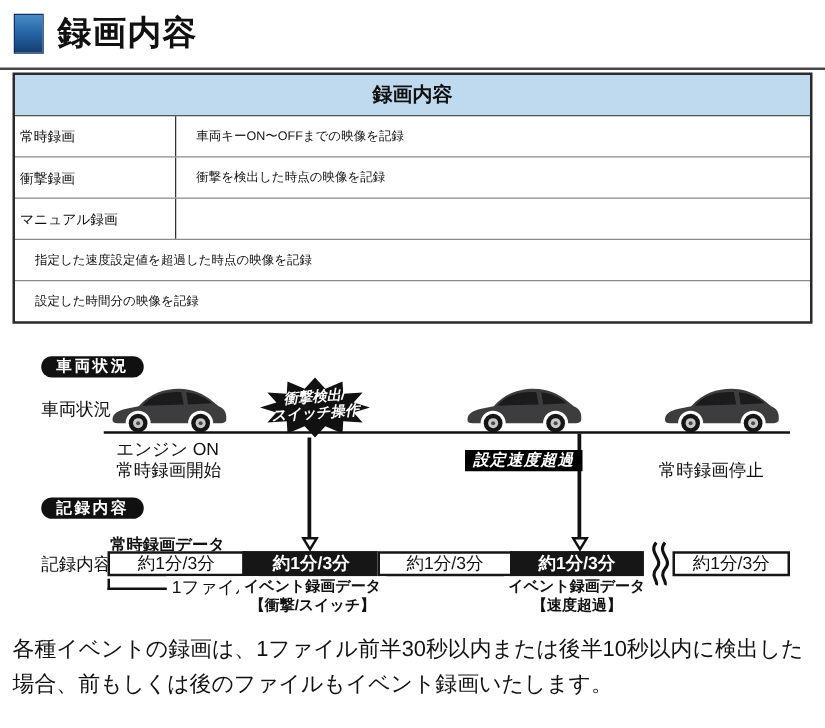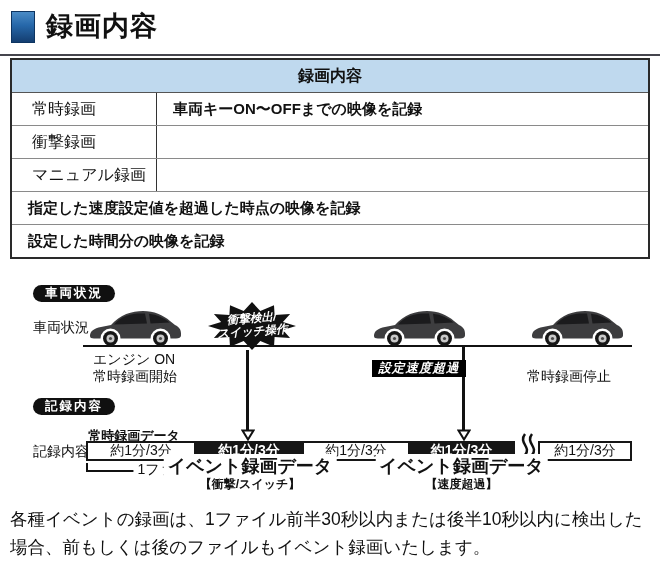--- a/index.html
+++ b/index.html
@@ -20,22 +20,22 @@
 
   
   .rec-table { left:10px; top:58px; width:636px; border:2px solid #2a2a2a; background:#fff; }
   .t-header {
     height:32px; background:#bfd9ee; border-bottom:1px solid #555;
     display:flex; align-items:center; justify-content:center;
     font-weight:bold; font-size:16px;
   }
   .t-row { display:flex; height:32px; border-bottom:1px solid #8a8a8a; }
   .t-row:last-child { border-bottom:none; }
-  .t-col1 { width:124px; border-right:1px solid #333; display:flex; align-items:center; padding-left:20px; font-size:16px; }
-  .t-col2 { flex:1; display:flex; align-items:center; padding-left:16px; font-size:15px;font-weight:bold; }
+  .t-col1 { width:124px; border-right:1px solid #333; display:flex; align-items:center; padding-left:4px; font-size:11px; }
+  .t-col2 { flex:1; display:flex; align-items:center; padding-left:16px; font-size:10px; }
 
   
   .pill {
     width:82px; height:17px; background:#101010; border-radius:9px;
     color:#fff; font-size:12.5px; font-weight:bold; letter-spacing:2px;
     display:flex; align-items:center; justify-content:center;
   }
   .axis-label { font-size:14px; }
   .road { background:#111; height:2px; }
   .vline { width:3px; background:#111; }
@@ -58,21 +58,21 @@
   .seg.white { background:#fff; color:#111; }
   .seg.black { background:#161616; color:#fff; font-weight:bold; }
   .bracket-top { box-sizing:border-box; border-top:2px solid #111; border-left:2px solid #111; border-right:2px solid #111; }
   .bracket-bottom { box-sizing:border-box; border-bottom:2px solid #111; border-left:2px solid #111; border-right:2px solid #111; }
   .bracket-label {
     position:absolute; left:50%; transform:translateX(-50%);
     background:#fff; padding:0 4px; white-space:nowrap;
   }
   .lbl-bold13 { font-size:13px; font-weight:bold; }
   .lbl-plain14 { font-size:14px; }
-  .lbl-bold12 { font-size:18px; font-weight:bold;text-align:right; }
+  .lbl-bold12 { font-size:12px; font-weight:bold;text-align:right; }
   .sub-label { font-size:12px; font-weight:bold; text-align:center; white-space:nowrap; }
 
   
   .footer-note { left:10px; top:505px; width:648px; font-size:17.5px; line-height:28px; }
 </style>
 </head>
 <body>
 
 <div id="stage">
 
@@ -95,20 +95,21 @@
   <div class="abs title-rule"></div>
 
   <div class="abs rec-table">
     <div class="t-header">録画内容</div>
     <div class="t-row">
       <div class="t-col1">常時録画</div>
       <div class="t-col2">車両キーON〜OFFまでの映像を記録</div>
     </div>
     <div class="t-row">
       <div class="t-col1">衝撃録画</div>
+      <div class="t-col2">衝撃を検出した時点の映像を記録</div>
     </div>
     <div class="t-row">
       <div class="t-col1">マニュアル録画</div>
     </div>
     <div class="t-row">
       <div class="t-col2">指定した速度設定値を超過した時点の映像を記録</div>
     </div>
     <div class="t-row">
       <div class="t-col2">設定した時間分の映像を記録</div>
     </div>

